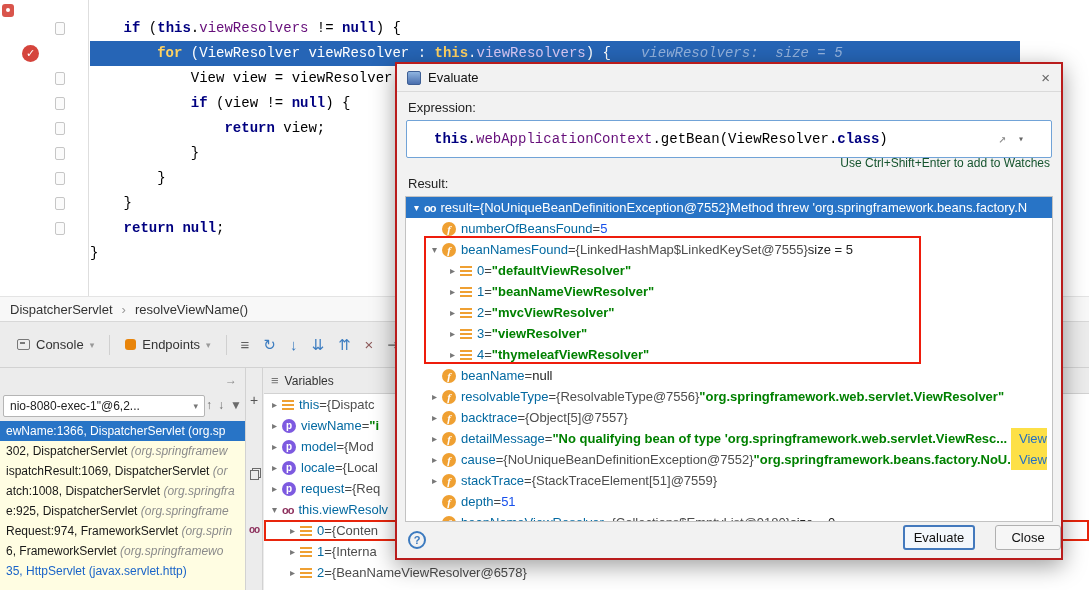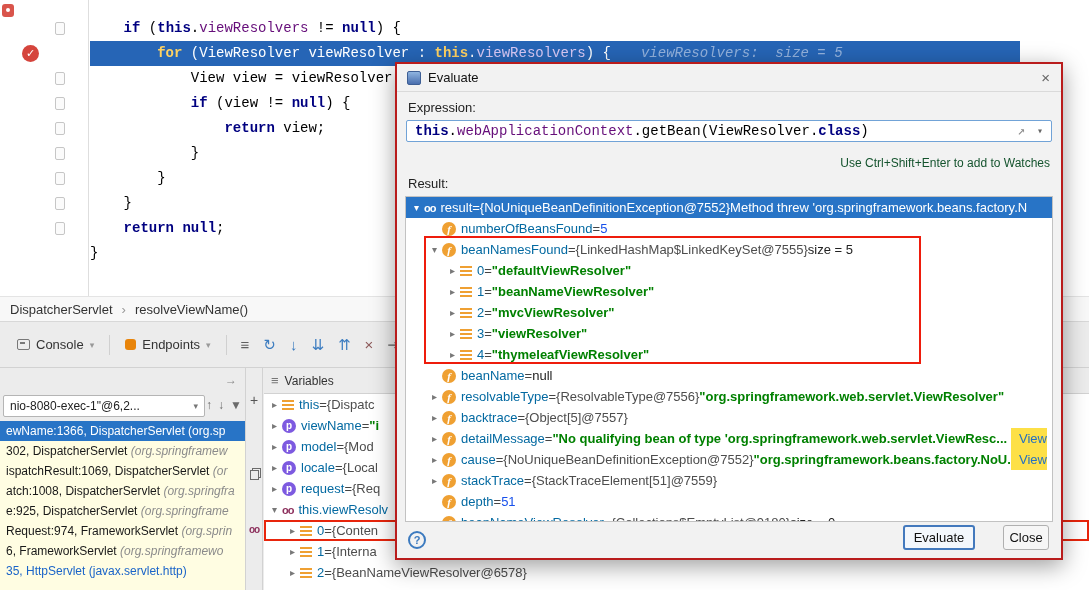--- a/index.html
+++ b/index.html
@@ -90,30 +90,30 @@
 .row-link{position:absolute;right:5px;top:0;line-height:21px;color:#2470c2;background:#fde047;padding-left:8px}
 
 
 .dialog{position:absolute;left:395px;top:62px;width:668px;height:498px;background:#f2f2f2;border:2px solid #b91c1c;box-shadow:0 6px 22px rgba(0,0,0,.38);z-index:20}
 .dlg-title{position:absolute;left:0;top:0;width:100%;height:28px;border-bottom:1px solid #dadada;display:flex;align-items:center;gap:7px;padding-left:10px;font-size:13px;color:#111}
 .dlg-icon{width:14px;height:14px;border-radius:2px;background:linear-gradient(#8fb4e0,#4a6fae);border:1px solid #3e5f95}
 .dlg-close{position:absolute;right:11px;top:5px;font-size:15px;color:#666}
 .dlg-label{position:absolute;left:11px;font-size:13px;color:#222}
 .lbl-expr{top:36px}
 .lbl-result{top:112px}
-.expr-box{position:absolute;left:9px;top:56px;right:9px;height:22px;background:#fff;border:1px solid #71a3d7;border-radius:2px;display:flex;align-items:center;padding:0 8px;font-size:14px}
+.expr-box{position:absolute;left:9px;top:56px;right:9px;height:38px;background:#fff;border:1px solid #71a3d7;border-radius:2px;display:flex;align-items:center;padding:0 27px;font-size:14px}
 #expr-tokens{flex:1;white-space:nowrap;overflow:hidden}
 .expr-expand{color:#8a8a8a;font-size:13px;margin:0 12px 0 6px}
 .expr-caret{color:#666;font-size:10px}
 .dlg-hint{position:absolute;right:11px;top:92px;font-size:12px;color:#14532d}
 #result-tree{position:absolute;left:8px;top:132px;right:8px;bottom:36px;background:#fff;border:1px solid #c2c2c2;overflow:hidden}
 .help{position:absolute;left:11px;bottom:9px;width:18px;height:18px;border:2px solid #3c7abf;border-radius:50%;color:#3c7abf;font-size:11px;font-weight:bold;text-align:center;line-height:14px}
 .btn{position:absolute;bottom:8px;height:25px;font-size:13px;font-family:inherit;background:#f6f6f6;border:1px solid #b0b0b0;border-radius:3px;color:#111}
 .btn-default{right:86px;width:72px;border:2px solid #4379bd;background:#f3f7fc}
-.btn-close{right:12px;width:46px}
+.btn-close{right:0;width:66px}
 
 
 .annotation{position:absolute;left:424px;top:236px;width:497px;height:128px;border:2px solid #ee1c0c;z-index:30;pointer-events:none}
 </style>
 </head>
 <body>
 
 <div class="screen">
 
   <div class="editor">

